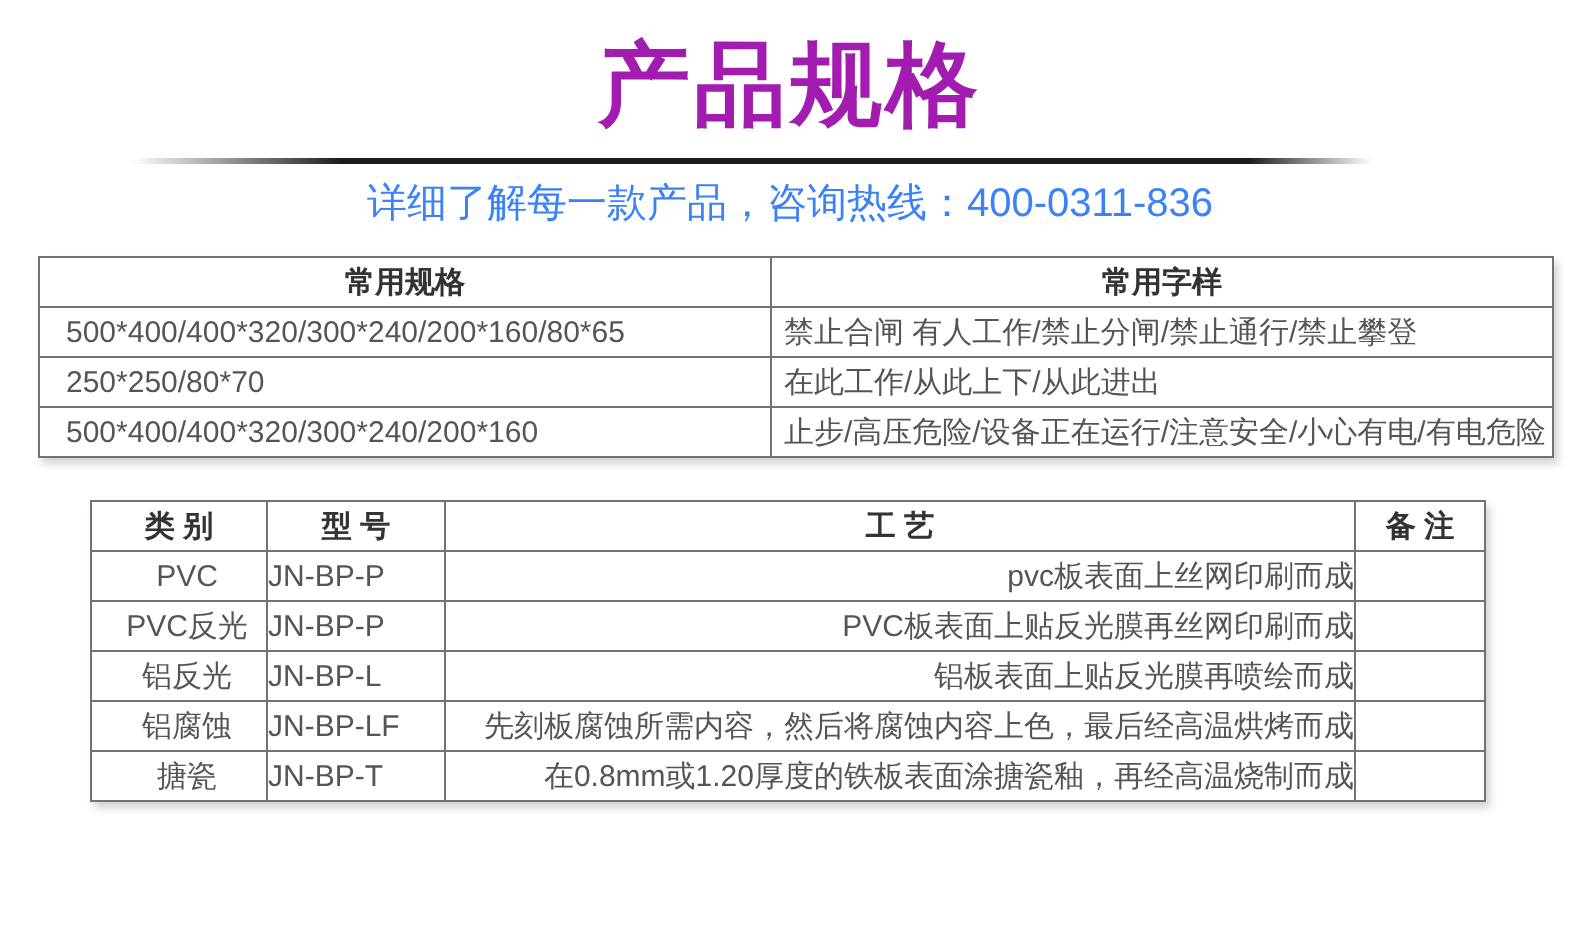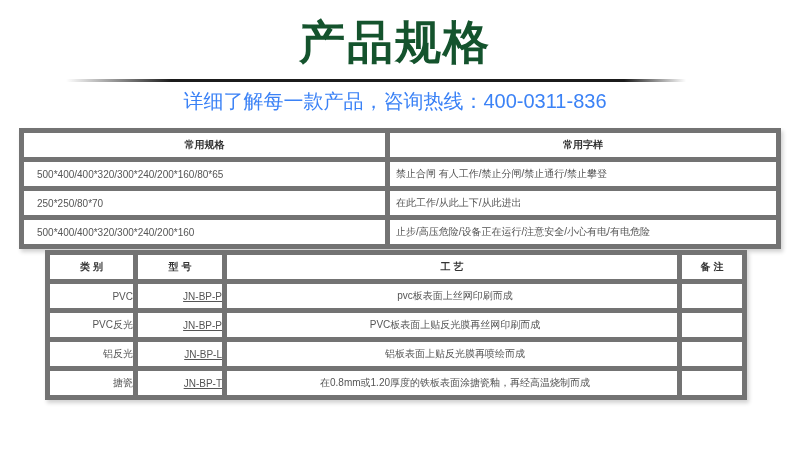--- a/index.html
+++ b/index.html
@@ -10,21 +10,21 @@
     position: relative;
     overflow: hidden;
   }
   .page-title {
     position: absolute;
     top: 12px; left: 0; width: 100%;
     text-align: center;
     font-size: 46px;
     font-weight: 900;
     letter-spacing: 2px;
-    color: #14532d;
+    color: #a21caf;
   }
   .title-divider {
     position: absolute;
     top: 79px; left: 66px;
     width: 620px; height: 3px;
     background: linear-gradient(90deg,
       rgba(25,25,25,0) 0%,
       #1b1b1b 17%,
       #1b1b1b 90%,
       rgba(25,25,25,0) 100%);
@@ -37,23 +37,23 @@
     color: #3b82f6;
   }
   table {
     position: absolute;
     border-collapse: collapse;
     table-layout: fixed;
     box-shadow: 2px 3px 4px rgba(0,0,0,0.18);
     background: #fff;
   }
   th, td {
-    border: 5px solid #737373;
+    border: 1px solid #737373;
     height: 24px;
-    font-size: 10px;
+    font-size: 15px;
     white-space: nowrap;
     overflow: hidden;
     padding: 0;
     vertical-align: middle;
   }
   th {
     font-weight: bold;
     color: #333333;
     text-align: center;
   }
@@ -63,23 +63,23 @@
   .spec-table .col-spec  { width: 366px; }
   .spec-table .col-text  { width: 391px; }
   .spec-table td.spec-cell { padding-left: 13px; text-align: left; }
   .spec-table td.text-cell { padding-left: 6px;  text-align: left; }
   
   .process-table { left: 45px; top: 250px; width: 697px; }
   .process-table .col-cat    { width: 88px; }
   .process-table .col-model  { width: 89px; }
   .process-table .col-proc   { width: 455px; }
   .process-table .col-remark { width: 65px; }
-  .process-table td.cat-cell  { padding-left: 8px; text-align: right; }
-  .process-table td.model-cell { text-align: right; text-decoration: underline; }
-  .process-table td.proc-cell { padding-left: 6px; text-align: center; }
+  .process-table td.cat-cell  { padding-left: 8px; text-align: center; }
+  .process-table td.model-cell { text-align: left; }
+  .process-table td.proc-cell { padding-left: 6px; text-align: right; }
   .process-table td.remark-cell { text-align: center; }
 </style>
 </head>
 <body>
 
 <div class="page-title">产品规格</div>
 <div class="title-divider"></div>
 <div class="subtitle">详细了解每一款产品，咨询热线：400-0311-836</div>
 
 <table class="spec-table">
@@ -133,19 +133,25 @@
     <td class="proc-cell">PVC板表面上贴反光膜再丝网印刷而成</td>
     <td class="remark-cell"></td>
   </tr>
   <tr>
     <td class="cat-cell">铝反光</td>
     <td class="model-cell">JN-BP-L</td>
     <td class="proc-cell">铝板表面上贴反光膜再喷绘而成</td>
     <td class="remark-cell"></td>
   </tr>
   <tr>
+    <td class="cat-cell">铝腐蚀</td>
+    <td class="model-cell">JN-BP-LF</td>
+    <td class="proc-cell">先刻板腐蚀所需内容，然后将腐蚀内容上色，最后经高温烘烤而成</td>
+    <td class="remark-cell"></td>
+  </tr>
+  <tr>
     <td class="cat-cell">搪瓷</td>
     <td class="model-cell">JN-BP-T</td>
     <td class="proc-cell">在0.8mm或1.20厚度的铁板表面涂搪瓷釉，再经高温烧制而成</td>
     <td class="remark-cell"></td>
   </tr>
 </tbody>
   </table>
 
 </body></html>

